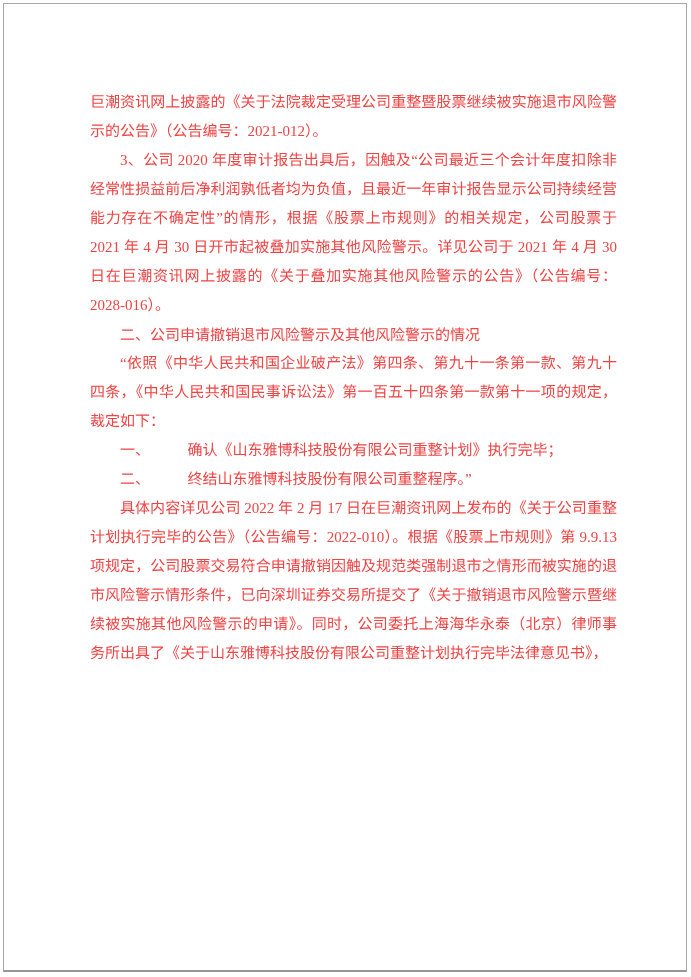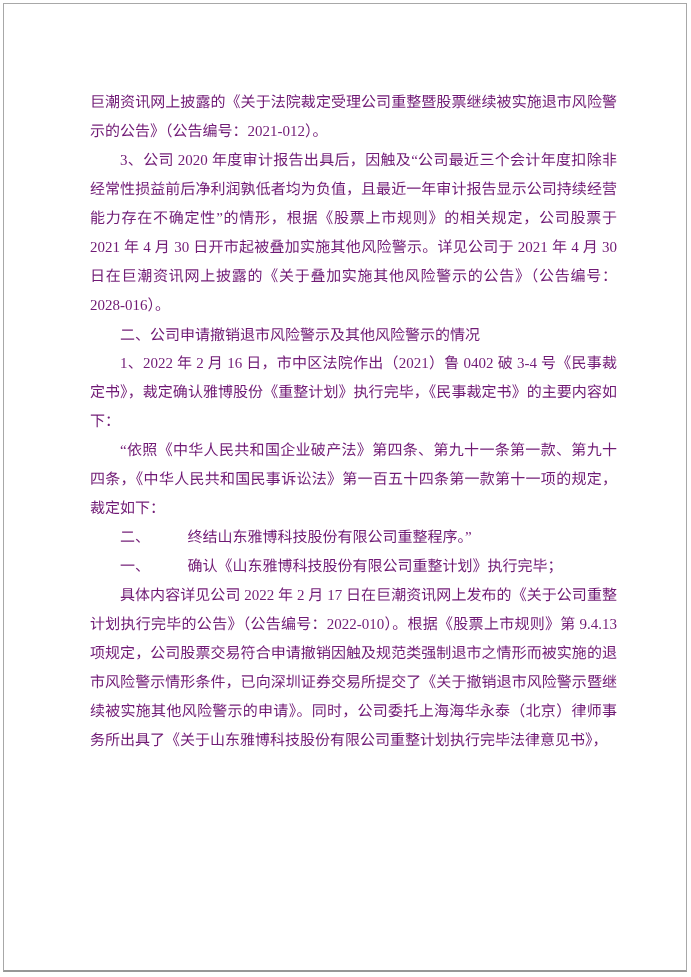--- a/index.html
+++ b/index.html
@@ -25,21 +25,21 @@
     box-sizing: border-box;
   }
   .content {
     position: absolute;
     left: 86px;
     top: 84px;
     width: 527px;
     font-family: "Liberation Serif", "DejaVu Serif", serif;
     font-size: 15px;
     line-height: 29px;
-    color: #701a75;
+    color: #ef4444;
     text-align: justify;
   }
   .content p {
     margin: 0;
     padding: 0;
     text-indent: 2em;
   }
   .content p.continuation {
     text-indent: 0;
   }
@@ -49,19 +49,18 @@
   }
 </style>
 </head>
 <body>
 
 <div class="page-frame">
   <div class="content">
     <p class="continuation">巨潮资讯网上披露的《关于法院裁定受理公司重整暨股票继续被实施退市风险警示的公告》（公告编号：2021-012）。</p>
     <p>3、公司 2020 年度审计报告出具后，因触及“公司最近三个会计年度扣除非经常性损益前后净利润孰低者均为负值，且最近一年审计报告显示公司持续经营能力存在不确定性”的情形，根据《股票上市规则》的相关规定，公司股票于 2021 年 4 月 30 日开市起被叠加实施其他风险警示。详见公司于 2021 年 4 月 30 日在巨潮资讯网上披露的《关于叠加实施其他风险警示的公告》（公告编号：2028-016）。</p>
     <p class="heading">二、公司申请撤销退市风险警示及其他风险警示的情况</p>
-    <p>1、2022 年 2 月 16 日，市中区法院作出（2021）鲁 0402 破 3-4 号《民事裁定书》，裁定确认雅博股份《重整计划》执行完毕，《民事裁定书》的主要内容如下：</p>
     <p>“依照《中华人民共和国企业破产法》第四条、第九十一条第一款、第九十四条，《中华人民共和国民事诉讼法》第一百五十四条第一款第十一项的规定，裁定如下：</p>
+    <p>一、　　　确认《山东雅博科技股份有限公司重整计划》执行完毕；</p>
     <p>二、　　　终结山东雅博科技股份有限公司重整程序。”</p>
-    <p>一、　　　确认《山东雅博科技股份有限公司重整计划》执行完毕；</p>
-    <p>具体内容详见公司 2022 年 2 月 17 日在巨潮资讯网上发布的《关于公司重整计划执行完毕的公告》（公告编号：2022-010）。根据《股票上市规则》第 9.4.13 项规定，公司股票交易符合申请撤销因触及规范类强制退市之情形而被实施的退市风险警示情形条件，已向深圳证券交易所提交了《关于撤销退市风险警示暨继续被实施其他风险警示的申请》。同时，公司委托上海海华永泰（北京）律师事务所出具了《关于山东雅博科技股份有限公司重整计划执行完毕法律意见书》，</p>
+    <p>具体内容详见公司 2022 年 2 月 17 日在巨潮资讯网上发布的《关于公司重整计划执行完毕的公告》（公告编号：2022-010）。根据《股票上市规则》第 9.9.13 项规定，公司股票交易符合申请撤销因触及规范类强制退市之情形而被实施的退市风险警示情形条件，已向深圳证券交易所提交了《关于撤销退市风险警示暨继续被实施其他风险警示的申请》。同时，公司委托上海海华永泰（北京）律师事务所出具了《关于山东雅博科技股份有限公司重整计划执行完毕法律意见书》，</p>
   </div>
 </div>
 
 </body></html>

